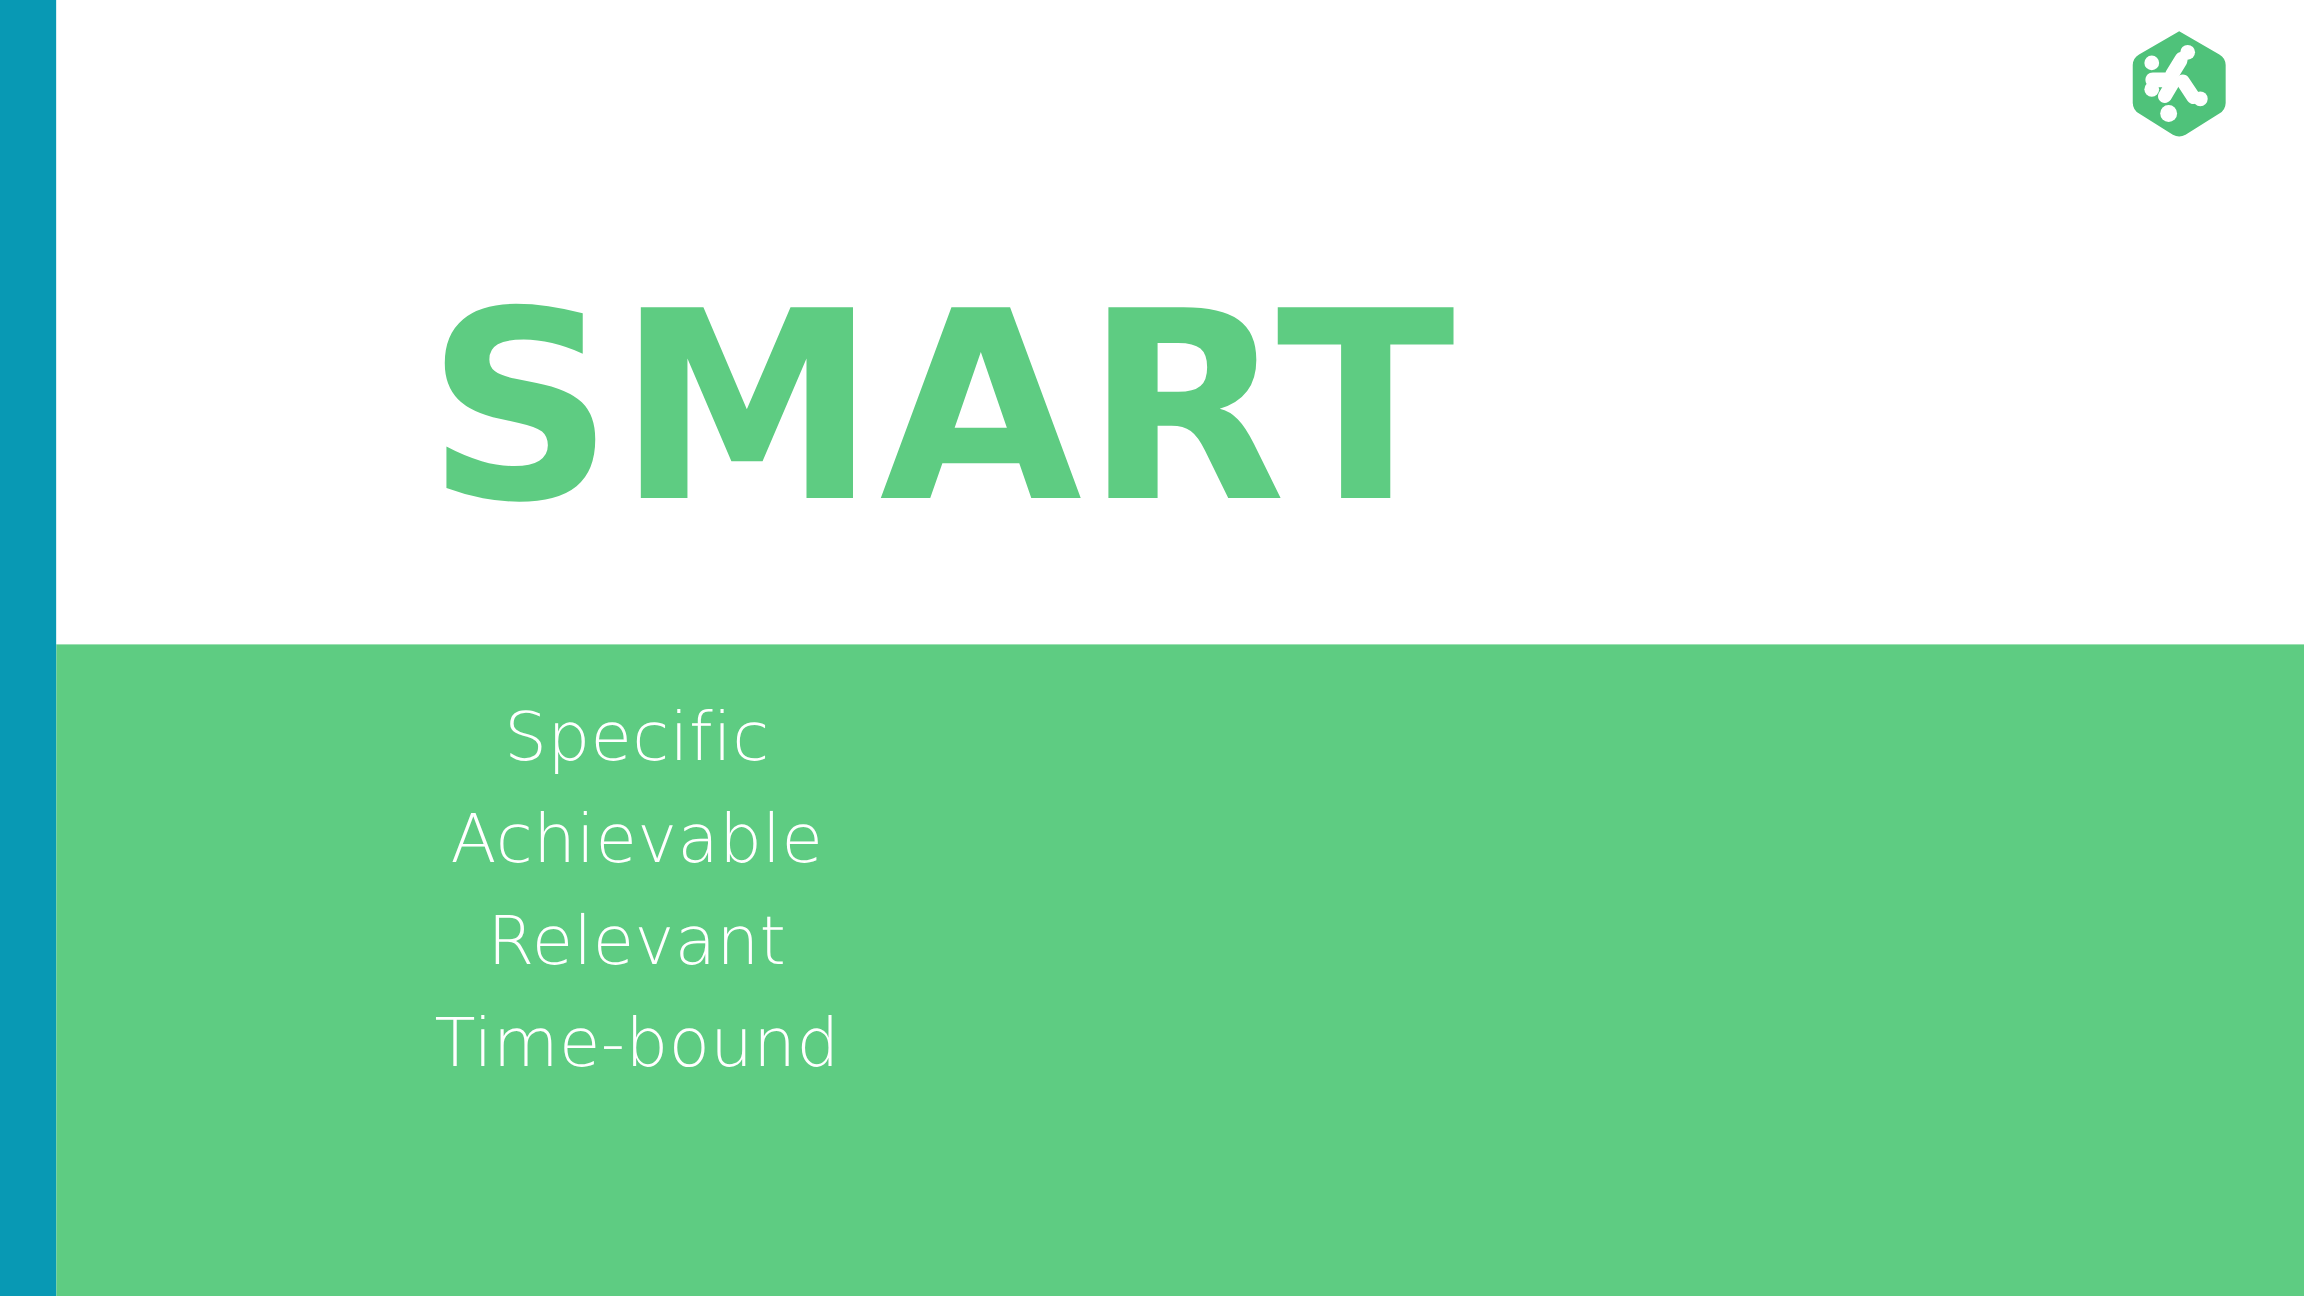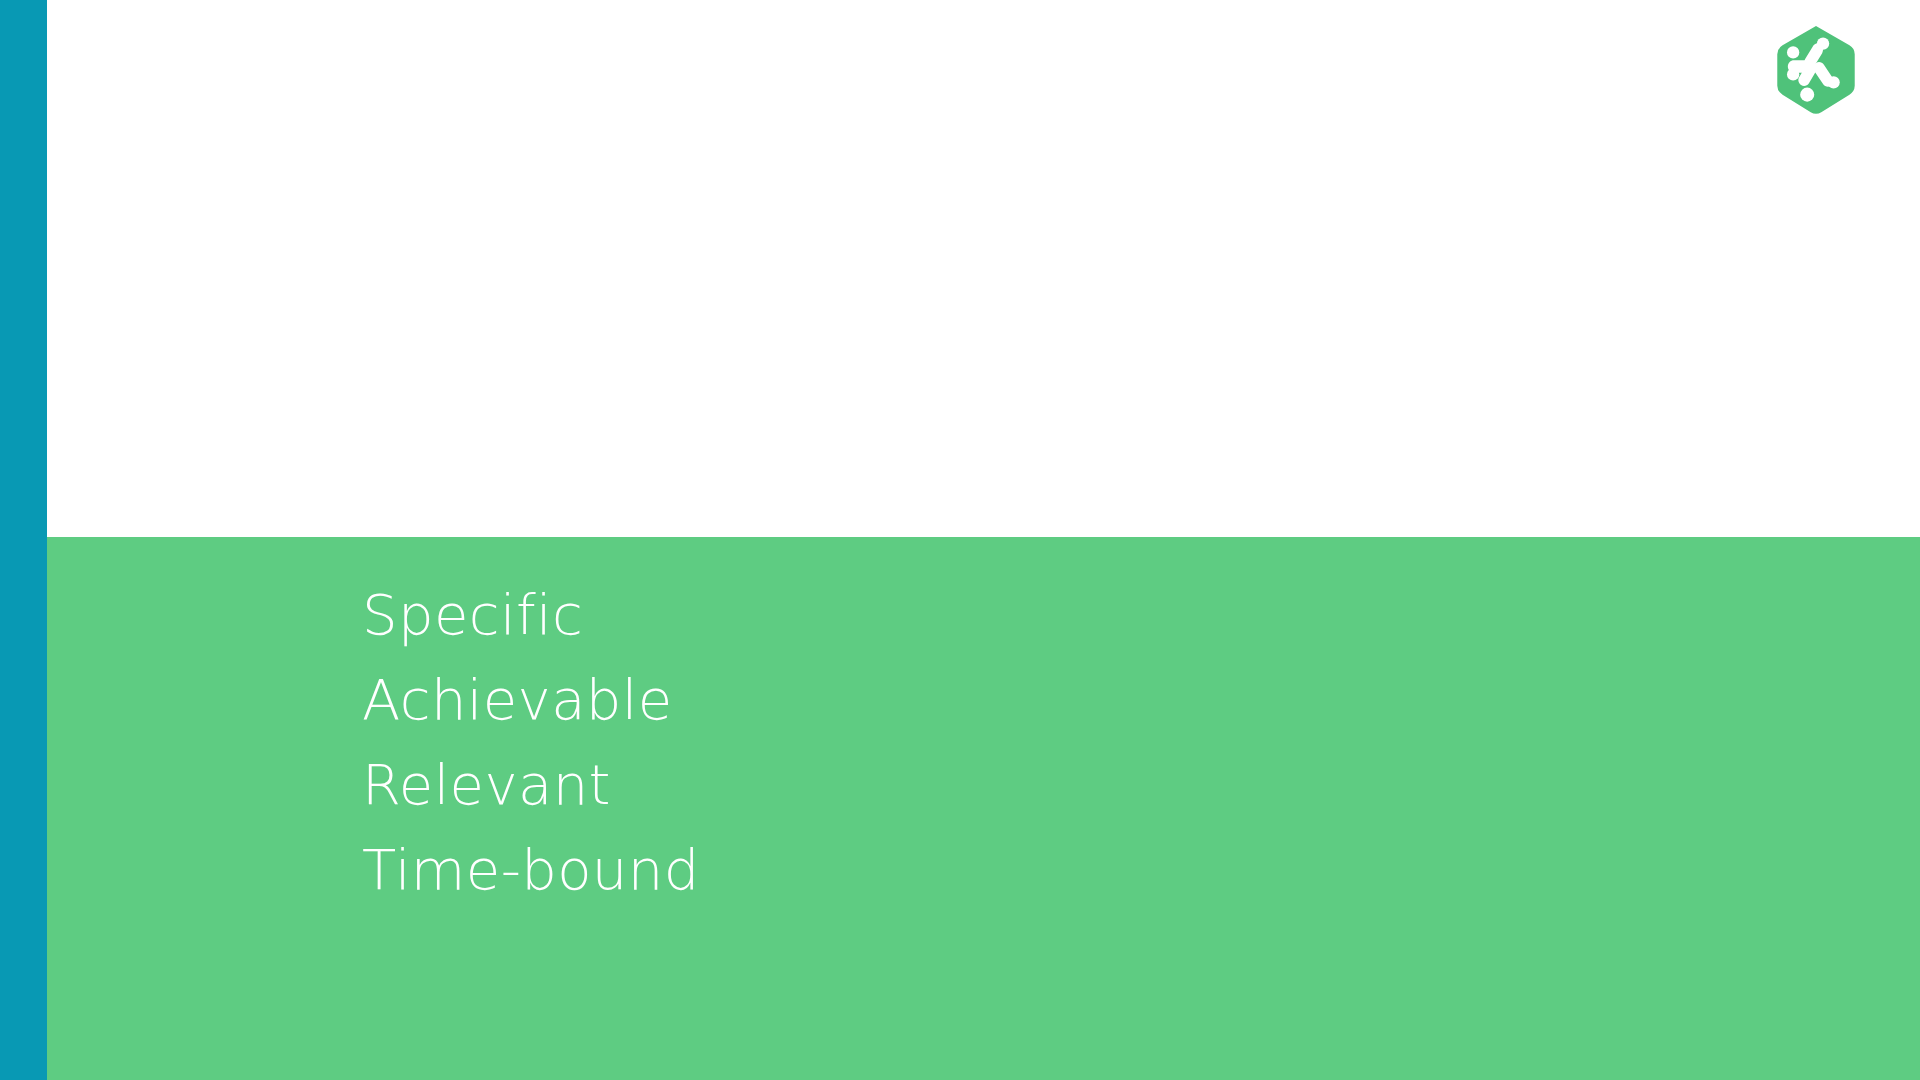--- a/index.html
+++ b/index.html
@@ -71,20 +71,21 @@
   }
 
   
   .smart-list {
     position: absolute;
     left: 362px;
     top: 572px;
     margin: 0;
     padding: 0;
     list-style: none;
+    text-align: center;
   }
   .smart-list li {
     font-family: "DejaVu Sans", "Liberation Sans", sans-serif;
     font-size: 56px;
     font-weight: 300;
     line-height: 85px;
     color: #ffffff;
     white-space: nowrap;
     letter-spacing: 0.4px;
   }
@@ -103,20 +104,23 @@
 <body>
 
 <div id="slide">
 
   <div class="accent-bar"></div>
 
   <div class="panel-top"></div>
 
   <div class="panel-bottom"></div>
 
+  <div class="title-wrap">
+    <h1 class="title">SMART</h1>
+  </div>
 
   <ul class="smart-list">
     <li>Specific</li>
     <li>Achievable</li>
     <li>Relevant</li>
     <li>Time-bound</li>
   </ul>
 
   <div class="logo">
     <span>

